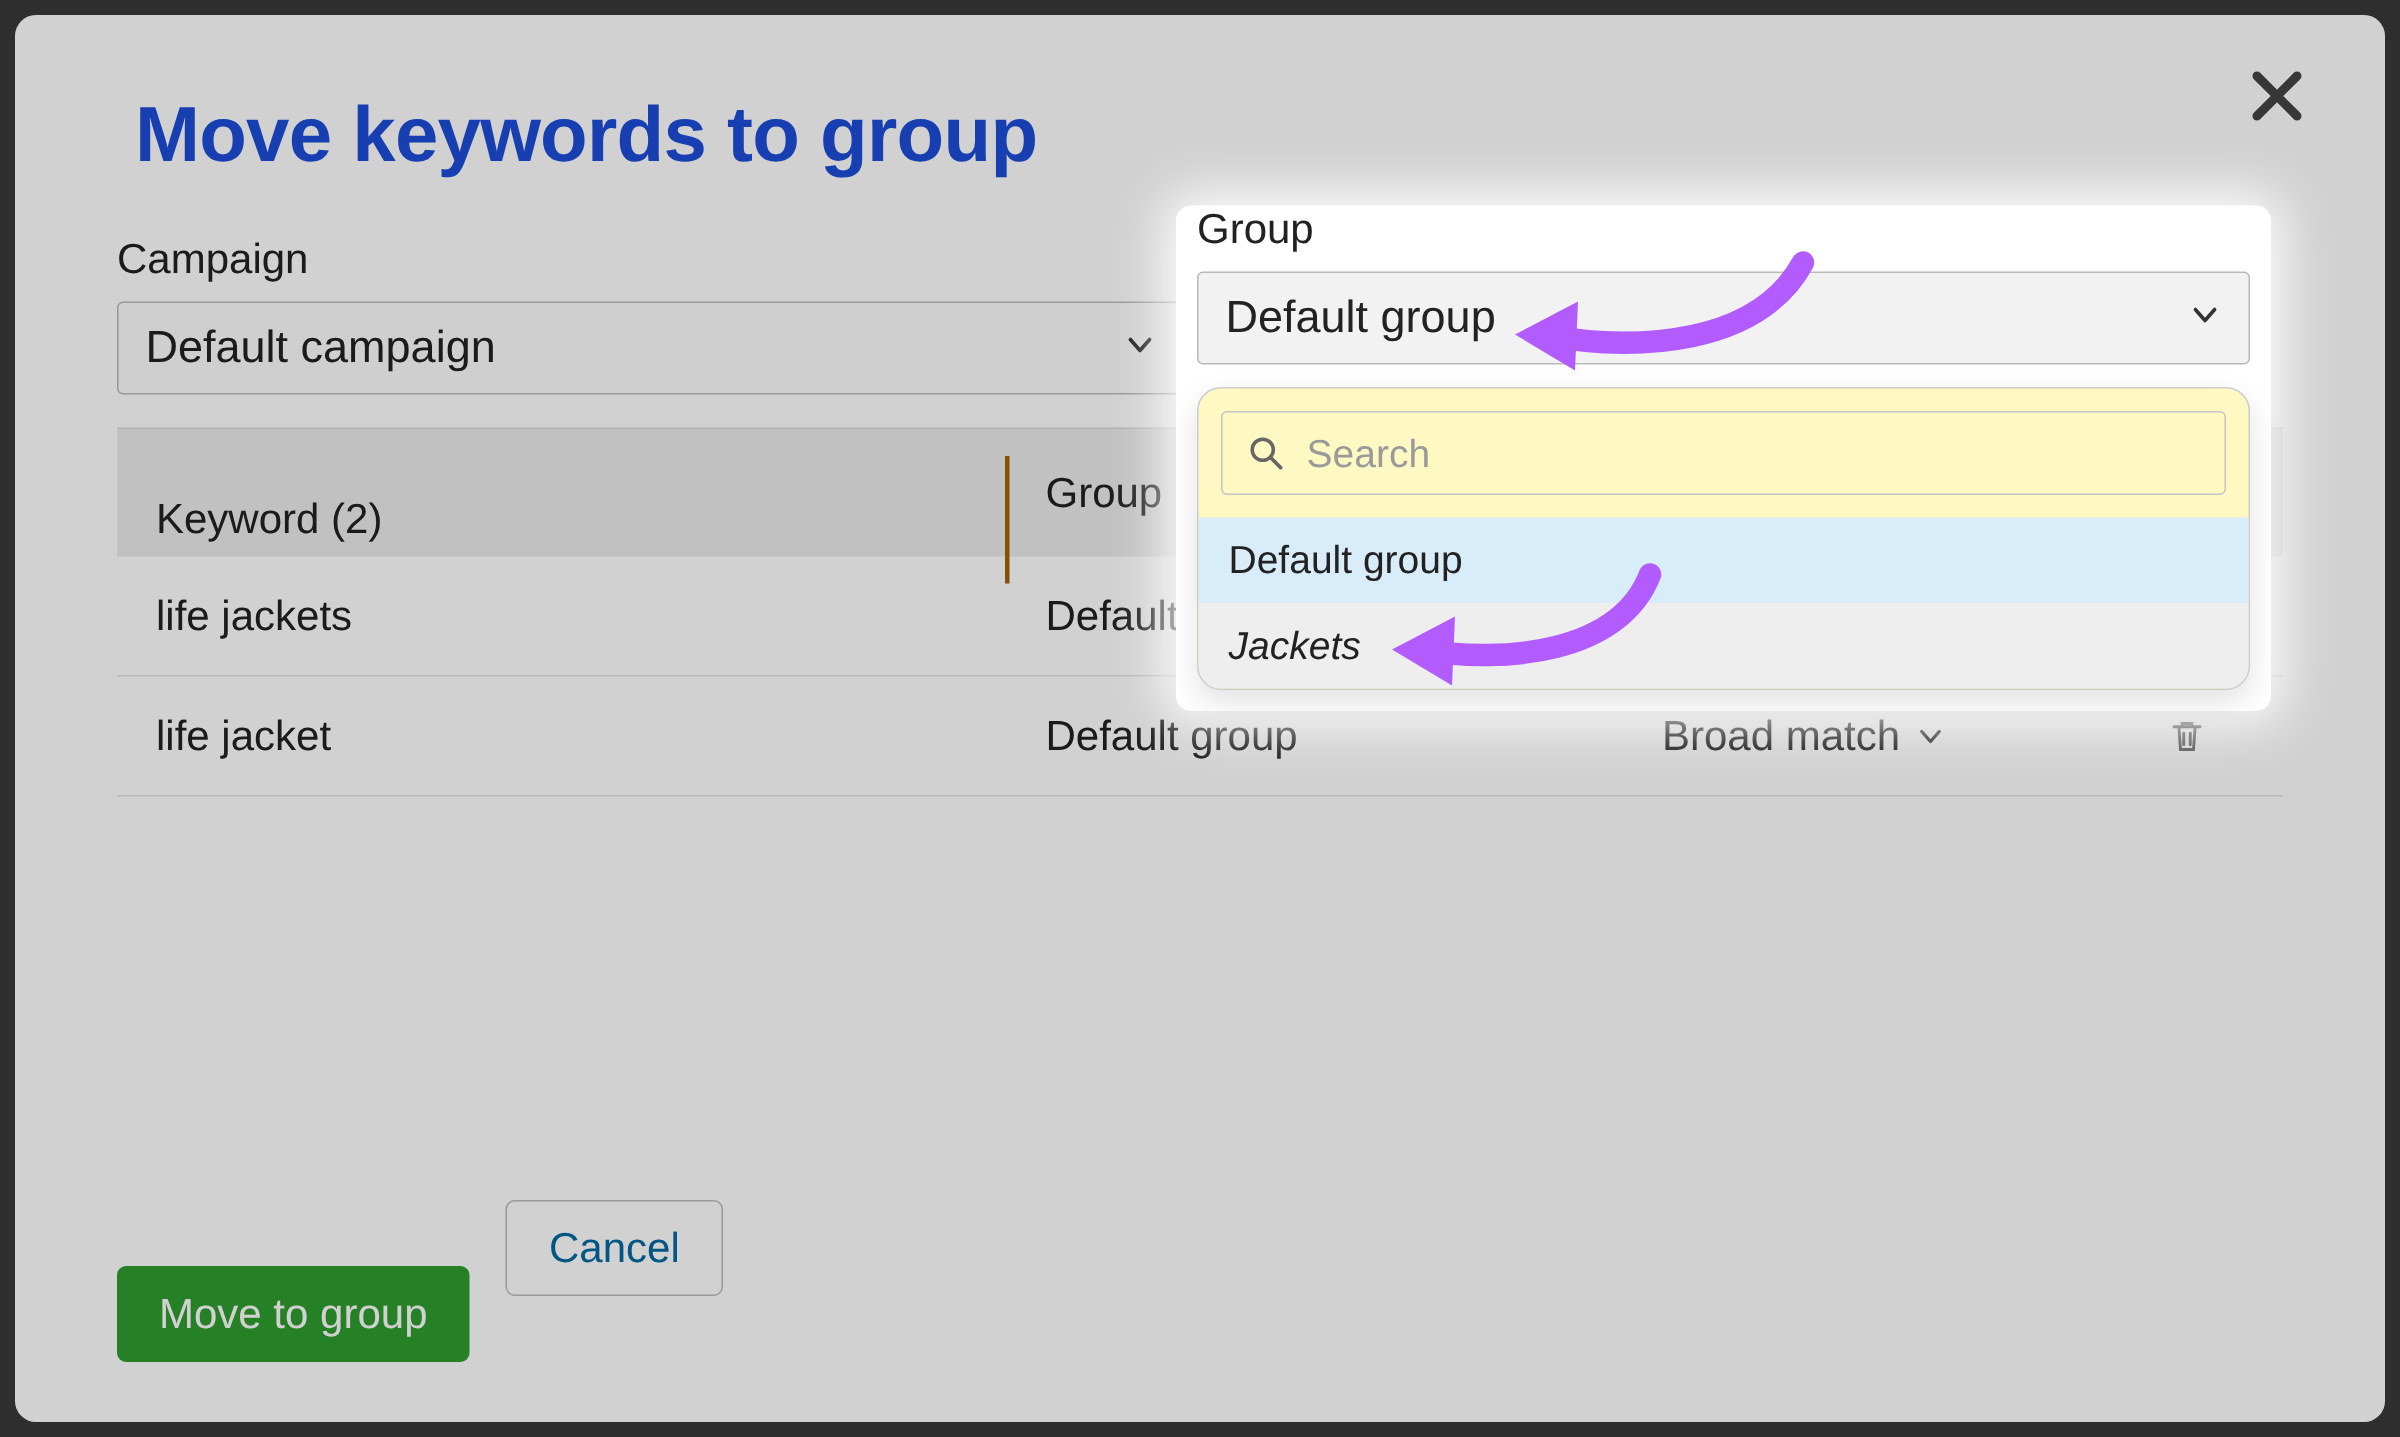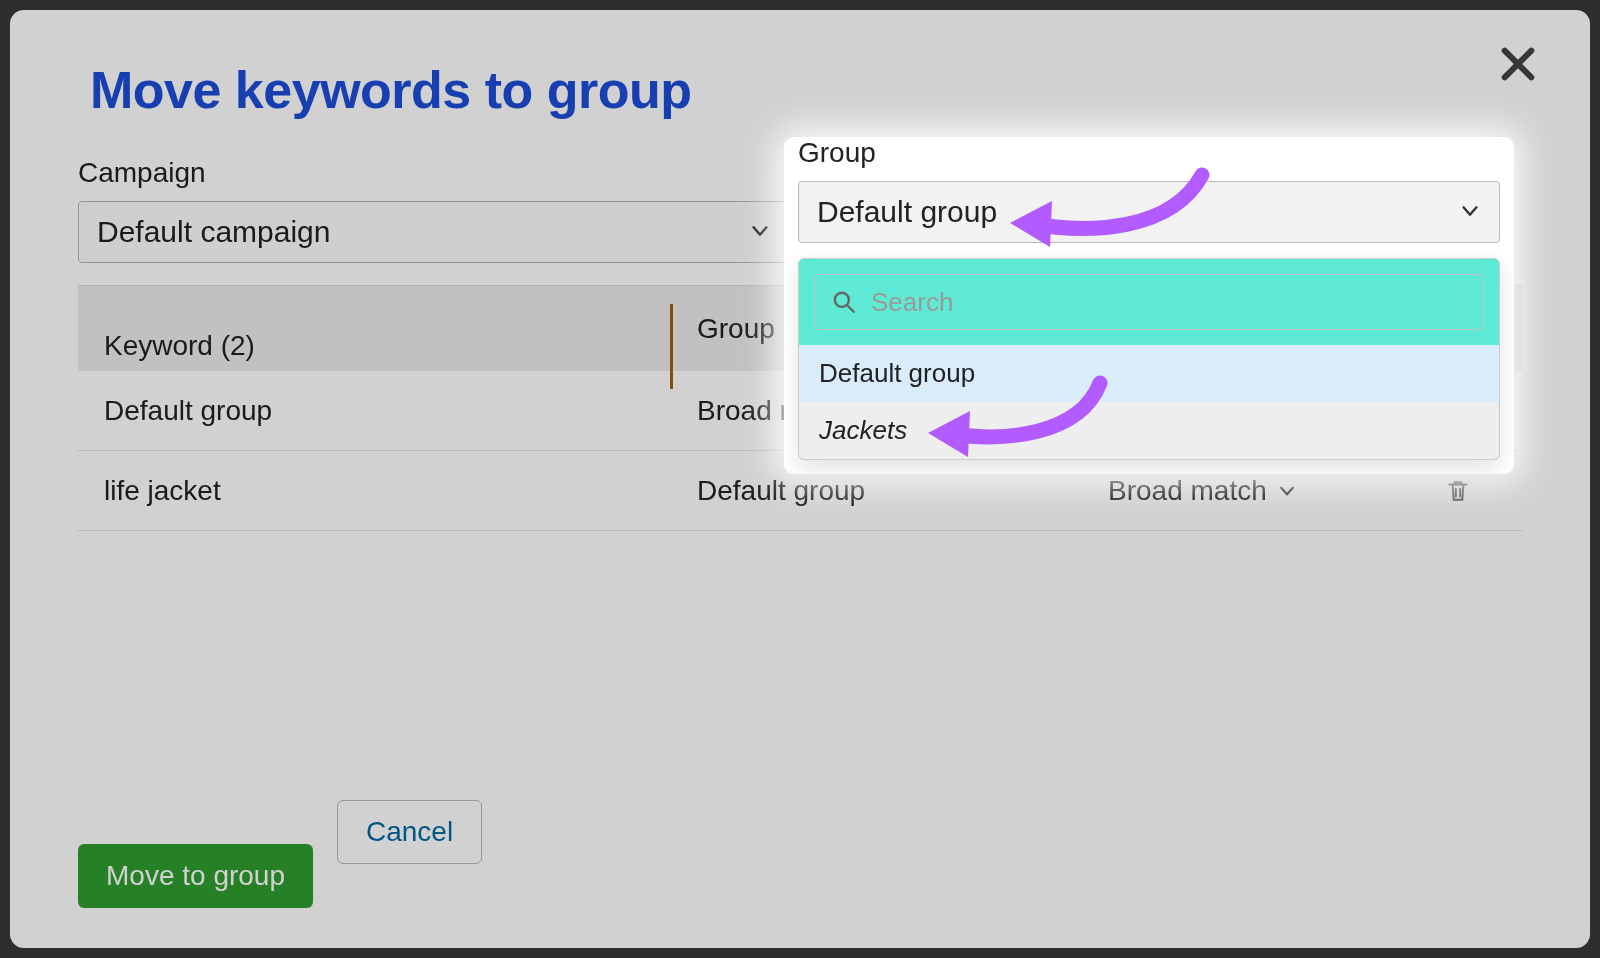--- a/index.html
+++ b/index.html
@@ -86,22 +86,22 @@
       background:#fff;
       border-radius:10px;
       z-index:20; 
       box-shadow:0 0 35px 8px rgba(255,255,255,.95);
     }
     .highlight-wrap .field-label { margin-top:0; }
     .highlight-wrap .select-box { background:#f2f2f2; }
     .dropdown-panel {
       margin-top:15px;
       border:1px solid #ccc;
-      border-radius:6px;
-      background:#5eead4;
+      border-radius:16px;
+      background:#fef9c3;
       box-shadow:0 8px 20px rgba(0,0,0,.12);
       overflow:hidden;
     }
     .dd-search-wrap { padding:15px; }
     .dd-search {
       display:flex;
       align-items:center;
       gap:14px;
       border:1px solid #c4c4c4;
       border-radius:4px;
@@ -212,20 +212,21 @@
 
     <div class="kw-table">
       <div class="kw-head">
         <div>Keyword (2)</div>
         <div>Group</div>
         <div></div>
           <div></div>
       </div>
 
       <div class="kw-row">
+        <div>life jackets</div>
         <div>Default group</div>
         <div class="match-cell">
           <span>Broad match</span>
           <svg viewBox="0 0 24 24" width="20" height="20" fill="none">
               <path d="M5 8l7 8 7-8" stroke="#333" stroke-width="2.6" stroke-linecap="round" stroke-linejoin="round"></path>
             </svg>
         </div>
         <div class="del-cell">
           <svg viewBox="0 0 24 24">
               <path d="M4 6h16M9 6V4h6v2M7 6l1 14h8l1-14M10 10v7M14 10v7" stroke="currentColor" stroke-width="1.8" fill="none" stroke-linecap="round"></path>

